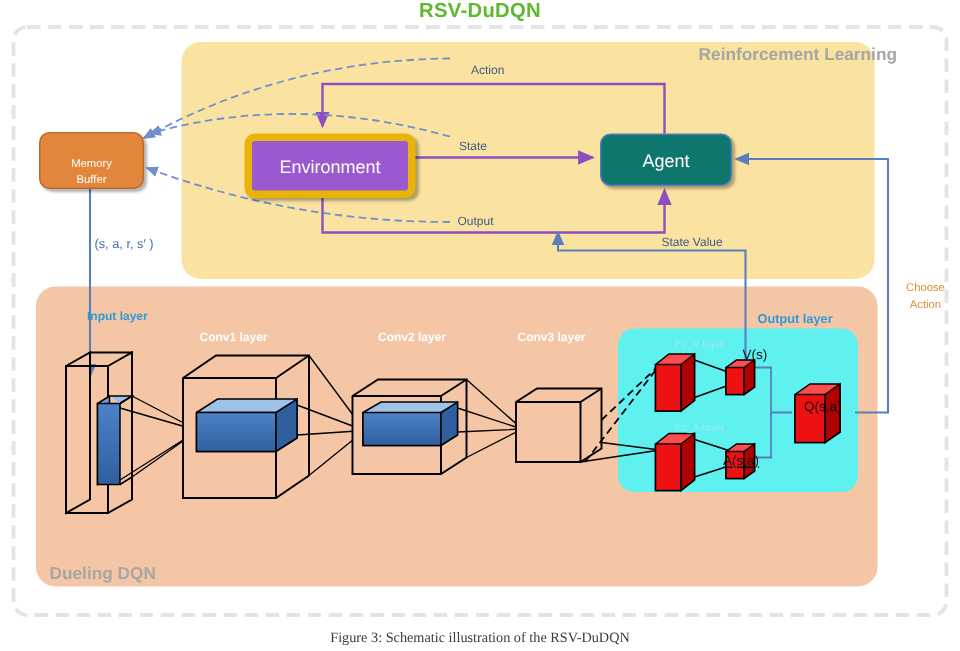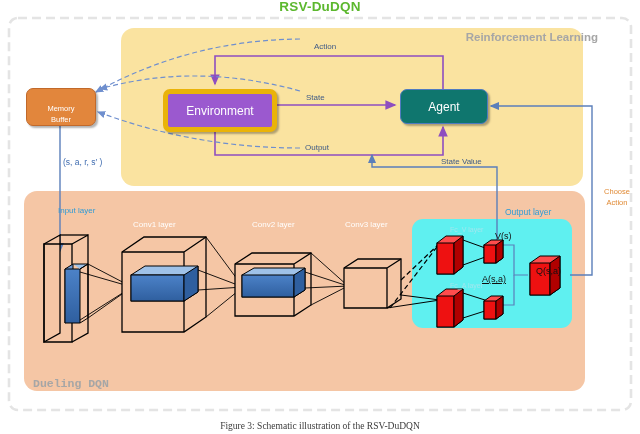--- a/index.html
+++ b/index.html
@@ -16,21 +16,21 @@
   #title{
     left:0;top:-1px;width:640px;text-align:center;
     font-size:13.5px;font-weight:bold;color:#5cb82e;letter-spacing:.2px;
   }
 
   
   #rl-caption{
     right:42px;top:31px;font-size:11.5px;font-weight:bold;color:#a6a6a6;padding-left:33px;
   }
   #dqn-caption{
-    left:33px;top:377px;font-size:11.5px;font-weight:bold;color:#a6a6a6;font-family:Liberation Mono, monospace;
+    left:33px;top:377px;font-size:11.5px;font-weight:bold;color:#a6a6a6;
   }
 
   
   .node{
     position:absolute;display:flex;align-items:center;justify-content:center;
     text-align:center;color:#ffffff;border-radius:7px;
     box-shadow:2px 2px 2px rgba(0,0,0,.30);
   }
   #memory-buffer{
     left:26px;top:88px;width:68px;height:36px;
@@ -54,33 +54,33 @@
   #lbl-state{left:306px;top:93px;}
   #lbl-reward{left:305px;top:143px;}
   #lbl-state-value{left:441px;top:157px;}
   #lbl-tuple{left:63px;top:157px;font-size:8.5px;color:#3f6cb0;}
   #lbl-choose-action{
     left:600px;top:186px;width:34px;text-align:center;
     font-size:7.5px;line-height:11px;color:#e08a35;
   }
 
   
-  .net-lbl{font-size:8px;color:#ffffff;font-weight:normal;text-align:center;}
+  .net-lbl{font-size:8px;color:#ffffff;font-weight:bold;text-align:center;}
   #lbl-input-layer{left:58px;top:206px;color:#2e9bd6;}
   #lbl-conv1{left:133px;top:220px;}
   #lbl-conv2{left:252px;top:220px;}
   #lbl-conv3{left:345px;top:220px;}
   #lbl-output-layer{left:505px;top:207px;color:#2e9bd6;font-size:8.5px;}
   #lbl-fcv{left:450px;top:226px;font-size:7px;color:#9fe7ee;}
   #lbl-fca{left:450px;top:282px;font-size:7px;color:#9fe7ee;}
 
   
   .val-lbl{font-size:9px;color:#111111;}
   #lbl-vs{left:495px;top:231px;}
-  #lbl-asa{left:482px;top:274px;text-decoration:underline;}
+  #lbl-asa{left:482px;top:302px;text-decoration:underline;}
   #lbl-qsa{left:536px;top:266px;}
 
   
   #figure-caption{
     left:0;top:421px;width:640px;text-align:center;
     font-size:9.5px;color:#3b3b3b;font-family:"Liberation Serif", serif;
   }
 </style>
 </head>
 <body>

